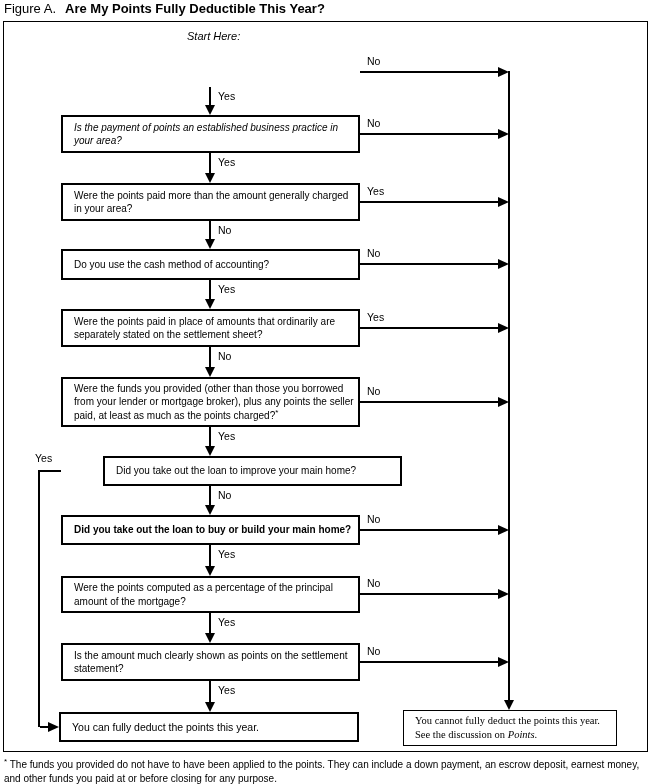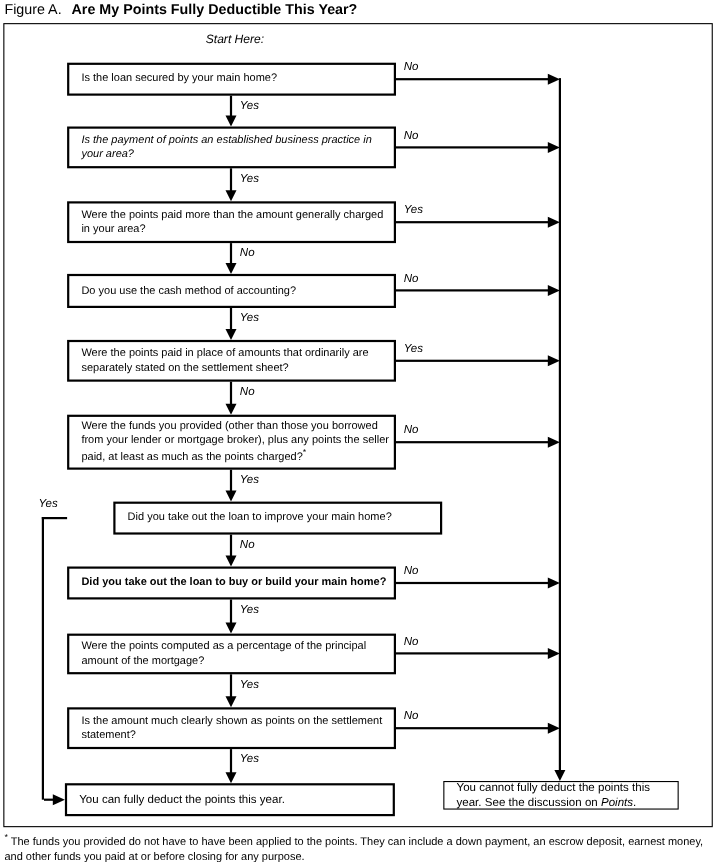--- a/index.html
+++ b/index.html
@@ -16,21 +16,21 @@
   .qbox{
     position:absolute;left:61px;width:299px;border:2px solid #000;box-sizing:border-box;
     display:flex;align-items:center;padding:2px 2px 2px 11px;
     font-size:10px;line-height:1.32;background:#fff;
   }
   .rbox{
     position:absolute;border:1.5px solid #000;box-sizing:border-box;
     display:flex;align-items:center;padding:2px 6px 2px 11px;
     font-size:10.5px;line-height:1.35;background:#fff;
   }
-  .lbl{position:absolute;font-size:10.5px;font-style:italic;white-space:nowrap;}
+  .lbl{position:absolute;font-size:10.5px;white-space:nowrap;}
   .hline,.vline{position:absolute;background:#000;}
   .arr-r{position:absolute;width:0;height:0;
     border-top:5px solid transparent;border-bottom:5px solid transparent;
     border-left:11px solid #000;}
   .arr-d{position:absolute;width:0;height:0;
     border-left:5px solid transparent;border-right:5px solid transparent;
     border-top:10px solid #000;}
   .footnote{position:absolute;left:4px;top:757px;width:644px;
     font-size:10px;line-height:1.35;}
   .footnote sup{font-size:8px;}
@@ -43,23 +43,20 @@
 <div class="stage">
 
   <div class="title">
     <span class="fig">Figure A.</span><span class="main">Are My Points Fully Deductible This Year?</span>
   </div>
 
   <div class="outer"></div>
 
   <div class="startlbl">Start Here:</div>
 
-  <div class="qbox" style="top:57px;height:30px;">
-    <span>Is the loan secured by your main home?</span>
-  </div>
   <div class="hline" style="left:360px;top:71px;width:139px;height:2px;"></div>
   <div class="arr-r" style="left:498px;top:67px;"></div>
   <div class="lbl" style="left:367px;top:55px;">No</div>
   <div class="vline" style="left:209px;top:87px;width:2px;height:19px;"></div>
   <div class="arr-d" style="left:205px;top:105px;"></div>
   <div class="lbl" style="left:218px;top:90px;">Yes</div>
 
   <div class="qbox" style="top:115px;height:38px;font-style:italic;">
     <span>Is the payment of points an established business practice in your area?</span>
   </div>
@@ -152,21 +149,21 @@
   <div class="arr-d" style="left:205px;top:702px;"></div>
   <div class="lbl" style="left:218px;top:684px;">Yes</div>
 
   <div class="vline" style="left:508px;top:71px;width:2px;height:630px;"></div>
   <div class="arr-d" style="left:504px;top:700px;"></div>
 
   <div class="rbox" style="left:59px;top:712px;width:300px;height:30px;border-width:2px;">
     <span>You can fully deduct the points this year.</span>
   </div>
 
-  <div class="rbox" style="left:403px;top:710px;width:214px;height:26px;">
+  <div class="rbox" style="left:403px;top:710px;width:214px;height:36px;font-family:Liberation Serif, serif;">
     <span><span>You cannot fully deduct the points this year. See the discussion on </span><span class="em">Points</span><span>.</span></span>
   </div>
 
   <div class="footnote">
     <sup>*</sup> <span>The funds you provided do not have to have been applied to the points. They can include a down payment, an escrow deposit, earnest money, and other funds you paid at or before closing for any purpose.</span>
   </div>
 
 </div>
 
 </body></html>

